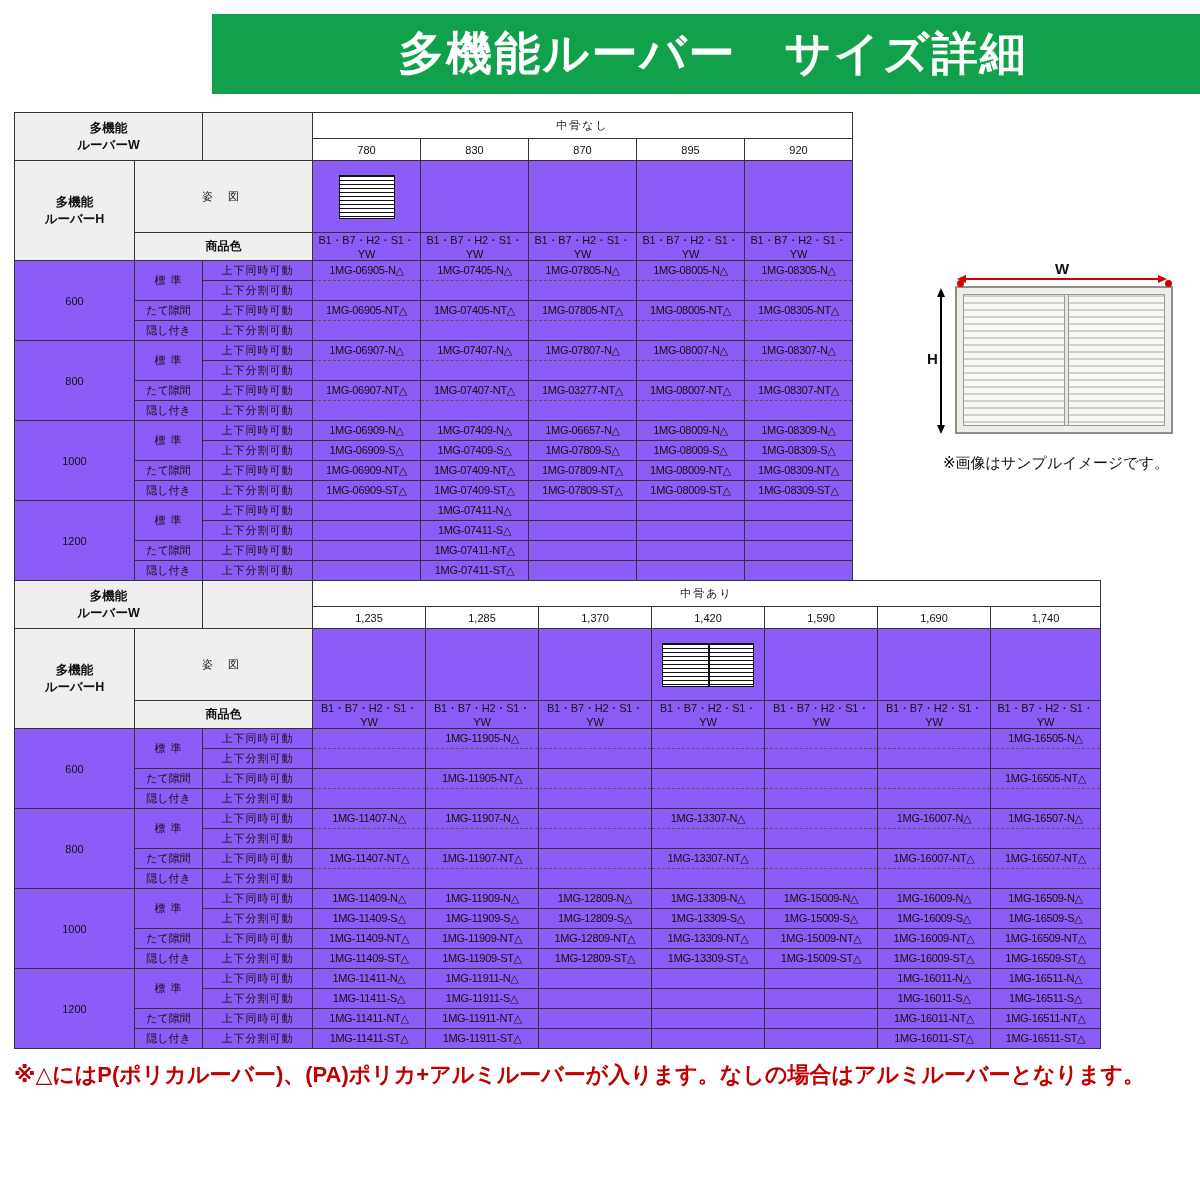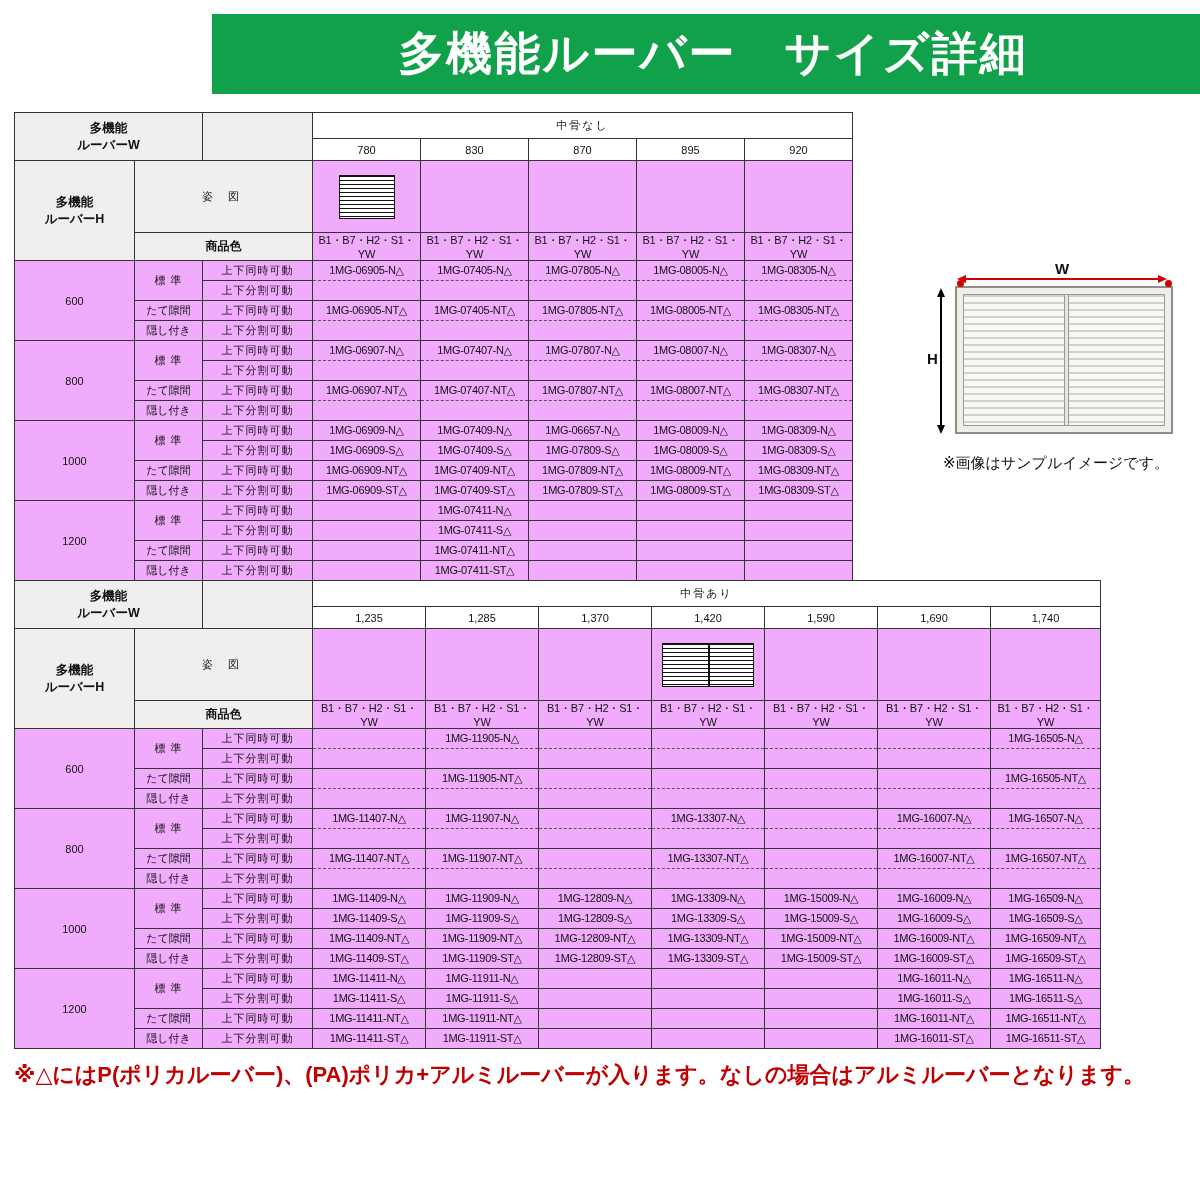--- a/index.html
+++ b/index.html
@@ -19,21 +19,21 @@
   }
   .banner-title{
     color:#ffffff;font-size:46px;font-weight:bold;letter-spacing:2px;
     white-space:pre;
     margin-left:14px;
   }
   
   .tbl{
     border-collapse:collapse;
     table-layout:fixed;
-    background:#f0abfc;
+    background:#8b5cf6;
   }
   .tbl td,.tbl th{
     border:1px solid #333;
     font-size:11px;
     text-align:center;
     vertical-align:middle;
     padding:0;
     font-weight:normal;
     color:#111;
   }
@@ -224,21 +224,21 @@
       <td class="code dashed-t"></td>
       <td class="code dashed-t"></td>
       <td class="code dashed-t"></td>
       <td class="code dashed-t"></td>
     </tr>
     <tr style="height:20px">
       <td class="lbl-sm">たて隙間</td>
       <td class="lbl">上下同時可動</td>
       <td class="code dashed-b">1MG-06907-NT△</td>
       <td class="code dashed-b">1MG-07407-NT△</td>
-      <td class="code dashed-b">1MG-07807-NT△</td>
+      <td class="code dashed-b">1MG-03277-NT△</td>
       <td class="code dashed-b">1MG-08007-NT△</td>
       <td class="code dashed-b">1MG-08307-NT△</td>
     </tr>
     <tr style="height:20px">
       <td class="lbl-sm">隠し付き</td>
       <td class="lbl">上下分割可動</td>
       <td class="code dashed-t"></td>
       <td class="code dashed-t"></td>
       <td class="code dashed-t"></td>
       <td class="code dashed-t"></td>

